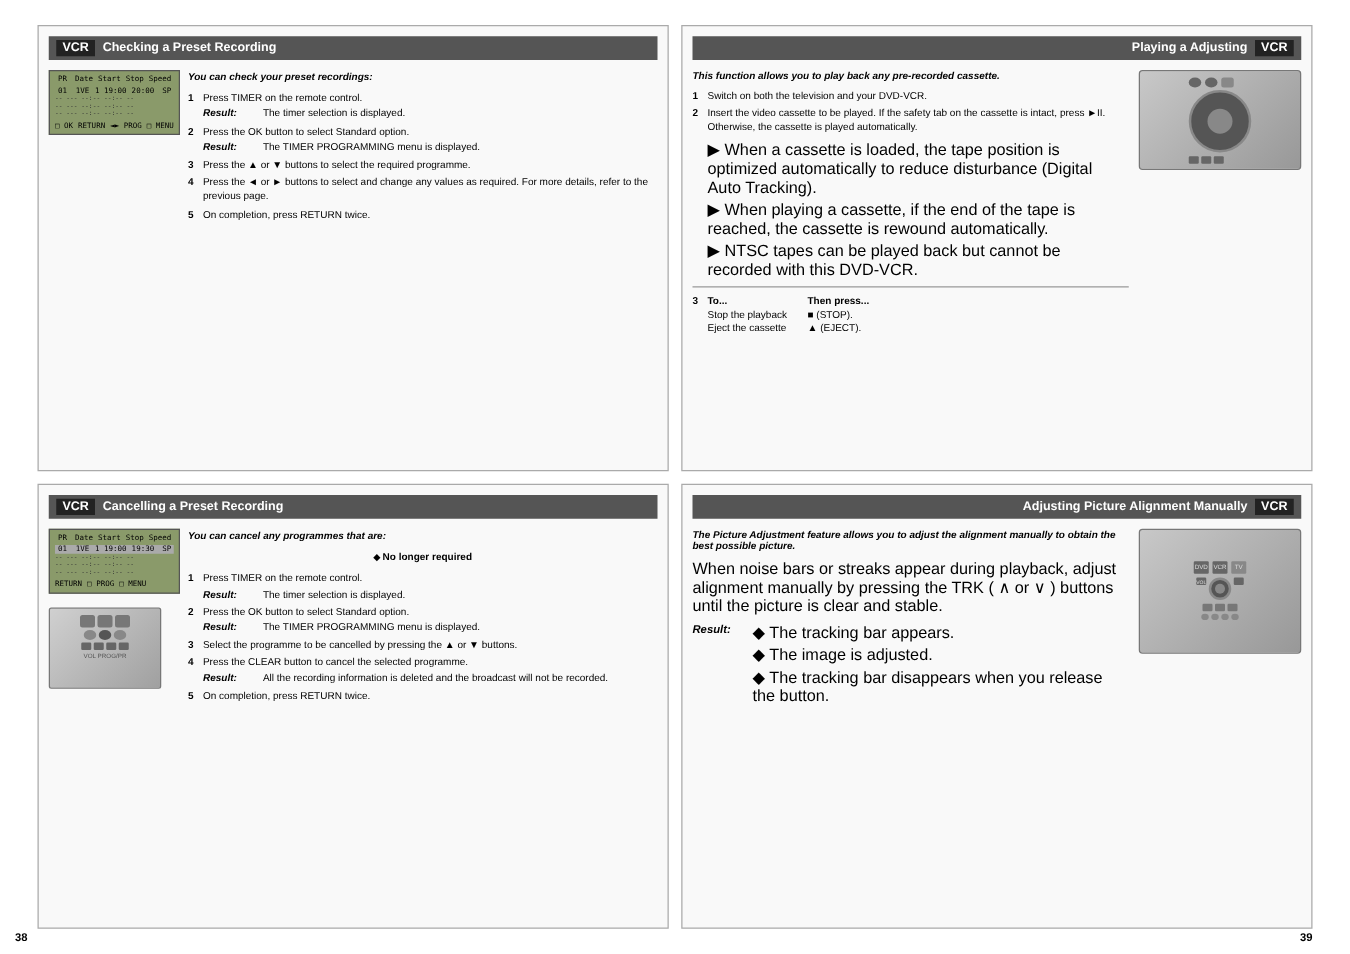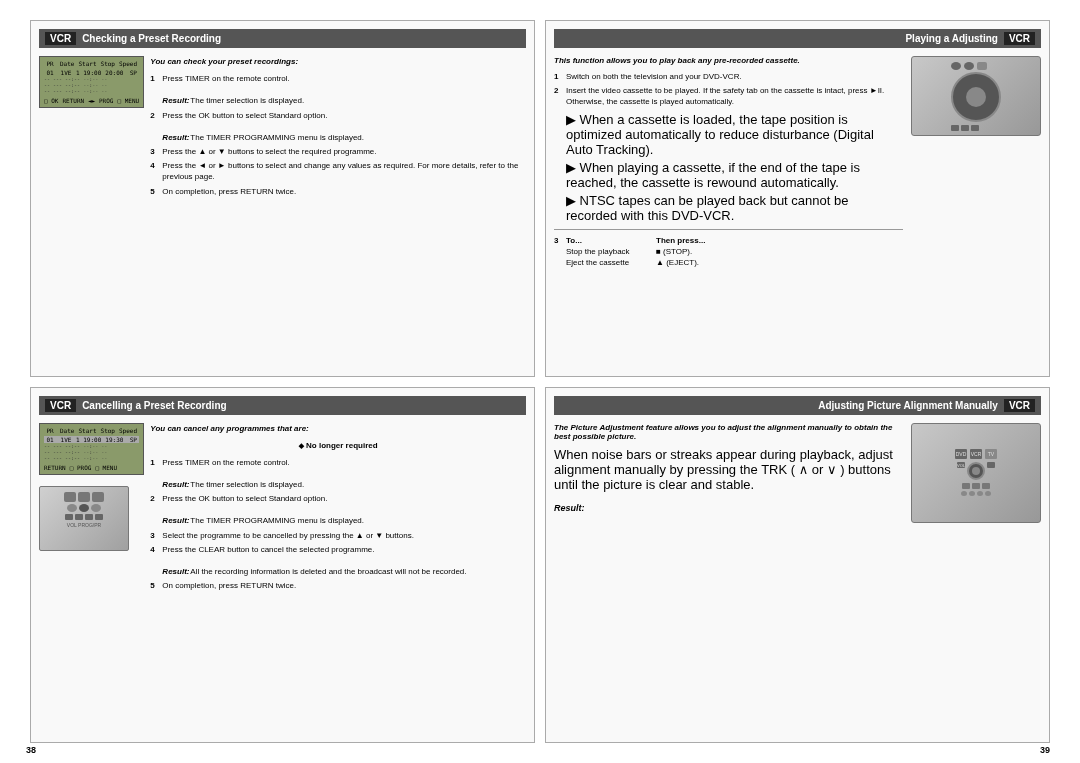--- a/index.html
+++ b/index.html
@@ -158,22 +158,22 @@
       font-weight: bold;
       min-width: 8px;
     }
 
     .step-content {
       flex: 1;
     }
 
     .result-line {
       display: flex;
-      gap: 0;
-      margin-top: 11px;
+      gap: 20px;
+      margin-top: 1px;
     }
 
     .result-label {
       font-weight: bold;
       min-width: 28px;
       font-style: italic;
     }
 
     
     .device-image-right {
@@ -200,37 +200,37 @@
       display: flex;
       gap: 8px;
     }
 
     .playing-content {
       flex: 1;
     }
 
     .table-row {
       display: flex;
-      gap: 10px;
+      gap: 0;
       margin-bottom: 2px;
       font-size: 8px;
     }
 
     .table-cell-left {
       min-width: 80px;
     }
 
     .table-cell-right {
       flex: 1;
     }
 
     .page-numbers {
       position: absolute;
       bottom: 8px;
-      left: 26px;
+      left: 12px;
       font-size: 9px;
       font-weight: bold;
     }
 
     .page-number-right {
       position: absolute;
       bottom: 8px;
       right: 30px;
       font-size: 9px;
       font-weight: bold;
@@ -585,20 +585,25 @@
     <div class="section-header right-aligned">
       <span class="vcr-badge vcr-badge-right">VCR</span>
       <span>Adjusting Picture Alignment Manually</span>
     </div>
     <div class="playing-section-inner">
       <div class="playing-content">
         <div class="intro-text">The Picture Adjustment feature allows you to adjust the alignment manually to obtain the best possible picture.</div>
         <p class="note-text" style="margin-bottom:6px;">When noise bars or streaks appear during playback, adjust alignment manually by pressing the TRK ( ∧ or ∨ ) buttons until the picture is clear and stable.</p>
         <div class="result-line" style="align-items:flex-start;">
           <span class="result-label">Result:</span>
+          <ul style="list-style:none;">
+            <li class="note-text">◆ <span>The tracking bar appears.</span></li>
+            <li class="note-text">◆ <span>The image is adjusted.</span></li>
+            <li class="note-text">◆ <span>The tracking bar disappears when you release the button.</span></li>
+          </ul>
         </div>
       </div>
 
       <div class="vcr-right-panel device-image-right device-image-right-bottom">
         <div style="font-size:6px;color:#555;text-align:center;">
           <div style="display:flex;gap:3px;margin-bottom:3px;justify-content:center;">
             <div style="width:12px;height:10px;background:#666;border-radius:1px;font-size:5px;display:flex;align-items:center;justify-content:center;color:#ddd;">DVD</div>
             <div style="width:12px;height:10px;background:#666;border-radius:1px;font-size:5px;display:flex;align-items:center;justify-content:center;color:#ddd;">VCR</div>
             <div style="width:12px;height:10px;background:#888;border-radius:1px;font-size:5px;display:flex;align-items:center;justify-content:center;color:#ddd;">TV</div>
           </div>

